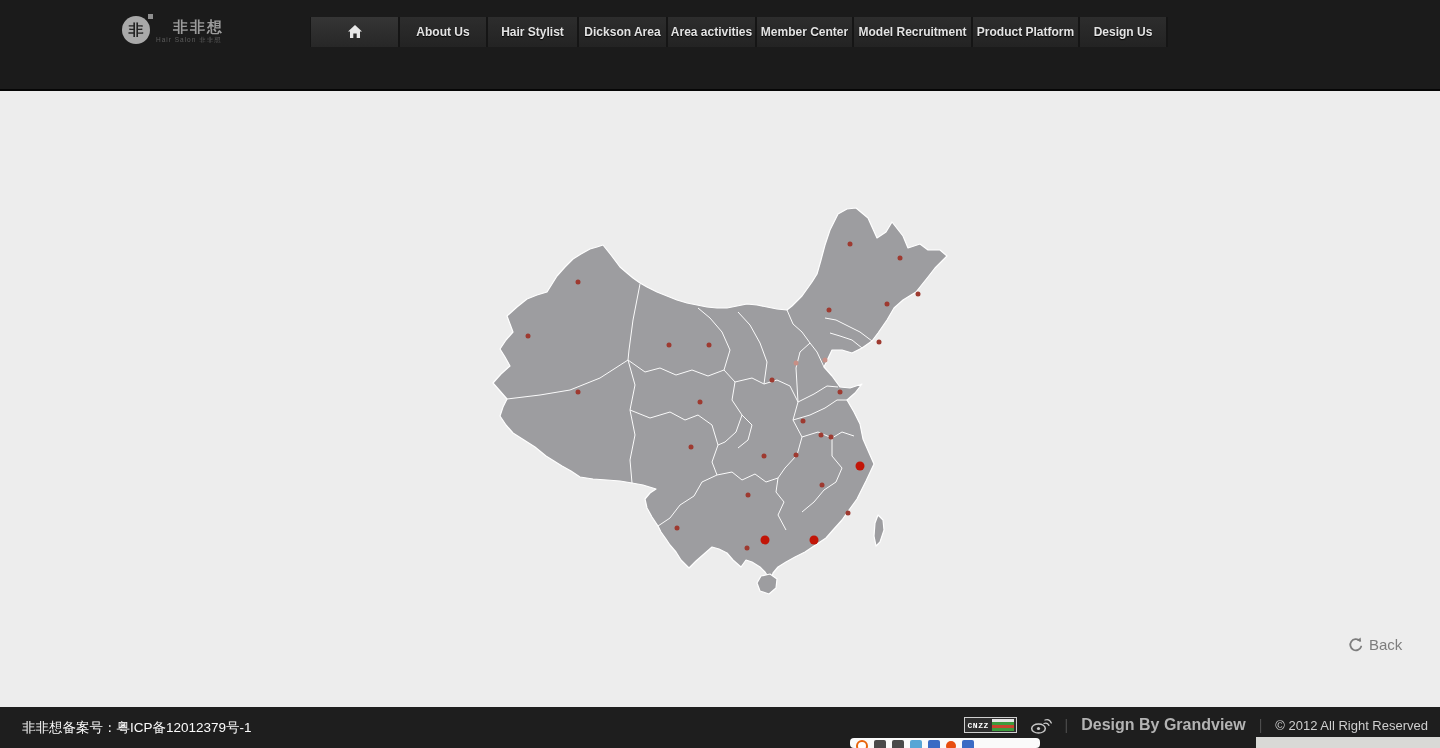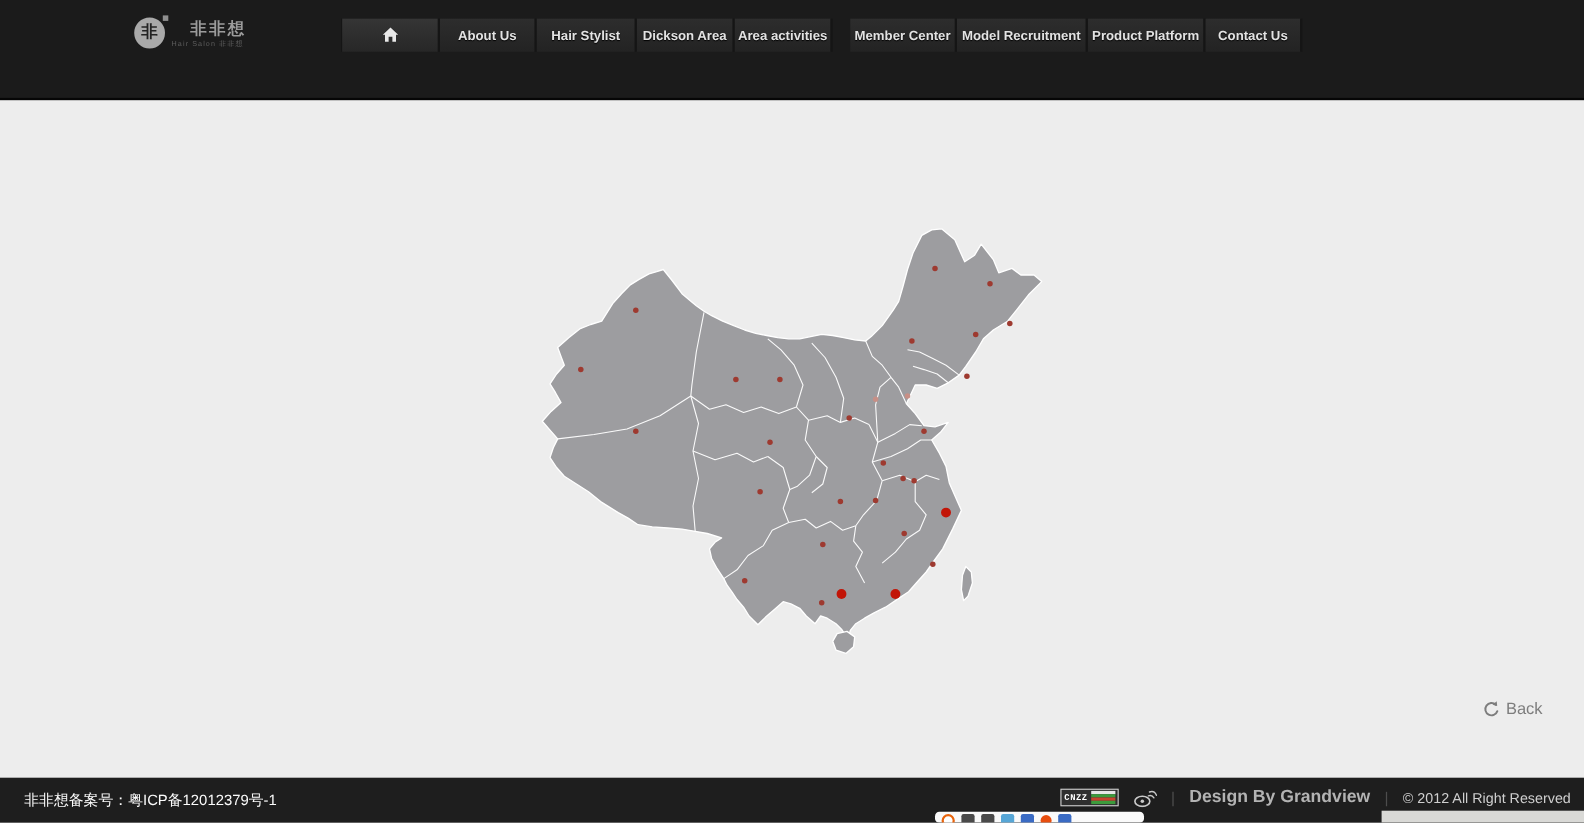--- a/index.html
+++ b/index.html
@@ -29,21 +29,21 @@
     background:linear-gradient(#2d2d2d,#232323);
     border-right:2px solid #151515;
     color:#e3e3e3; font-size:12px; font-weight:bold; text-decoration:none;
     text-shadow:0 1px 1px #000; white-space:nowrap; cursor:pointer;
   }
   .nav a:nth-child(1){ width:90px; background:linear-gradient(#353535,#272727); border-left:1px solid #151515;}
   .nav a:nth-child(2){ width:88px; }
   .nav a:nth-child(3){ width:91px; }
   .nav a:nth-child(4){ width:89px; }
   .nav a:nth-child(5){ width:89px; }
-  .nav a:nth-child(6){ width:97px;margin-left:16px; }
+  .nav a:nth-child(6){ width:97px; }
   .nav a:nth-child(7){ width:119px; }
   .nav a:nth-child(8){ width:107px; }
   .nav a:nth-child(9){ width:88px; }
   .home-glyph { display:inline-block; vertical-align:middle; margin-top:-3px; }
   
   .map-wrap { position:absolute; left:480px; top:200px; width:480px; height:400px; }
   .map-wrap svg { display:block; }
   
   .back-btn {
     position:absolute; left:1348px; top:636px; display:flex; align-items:center; gap:5px;
@@ -108,21 +108,21 @@
           <path d="M8 1 L15 7.5 H13 V14 H9.7 V9.5 H6.3 V14 H3 V7.5 H1 Z" fill="#e8e8e8"></path>
         </svg>
       </a>
       <a>About Us</a>
       <a>Hair Stylist</a>
       <a>Dickson Area</a>
       <a>Area activities</a>
       <a>Member Center</a>
       <a>Model Recruitment</a>
       <a>Product Platform</a>
-      <a>Contact Us</a>
+      <a>Design Us</a>
     </nav>
   </div>
 
   <div class="map-wrap">
     <svg width="480" height="400" viewBox="0 0 480 400">
       <g id="land-group" stroke="#ffffff" stroke-width="1.2" stroke-linejoin="round">
 
         <path class="land" d="M376,8 L388,18 397,38 406,32 412,22 423,36 428,48 440,44 448,50 460,50 467,56
           455,68 448,77 436,92 423,100 414,108 407,120 398,133 392,141
           382,148 372,153 362,150 352,150 344,167

